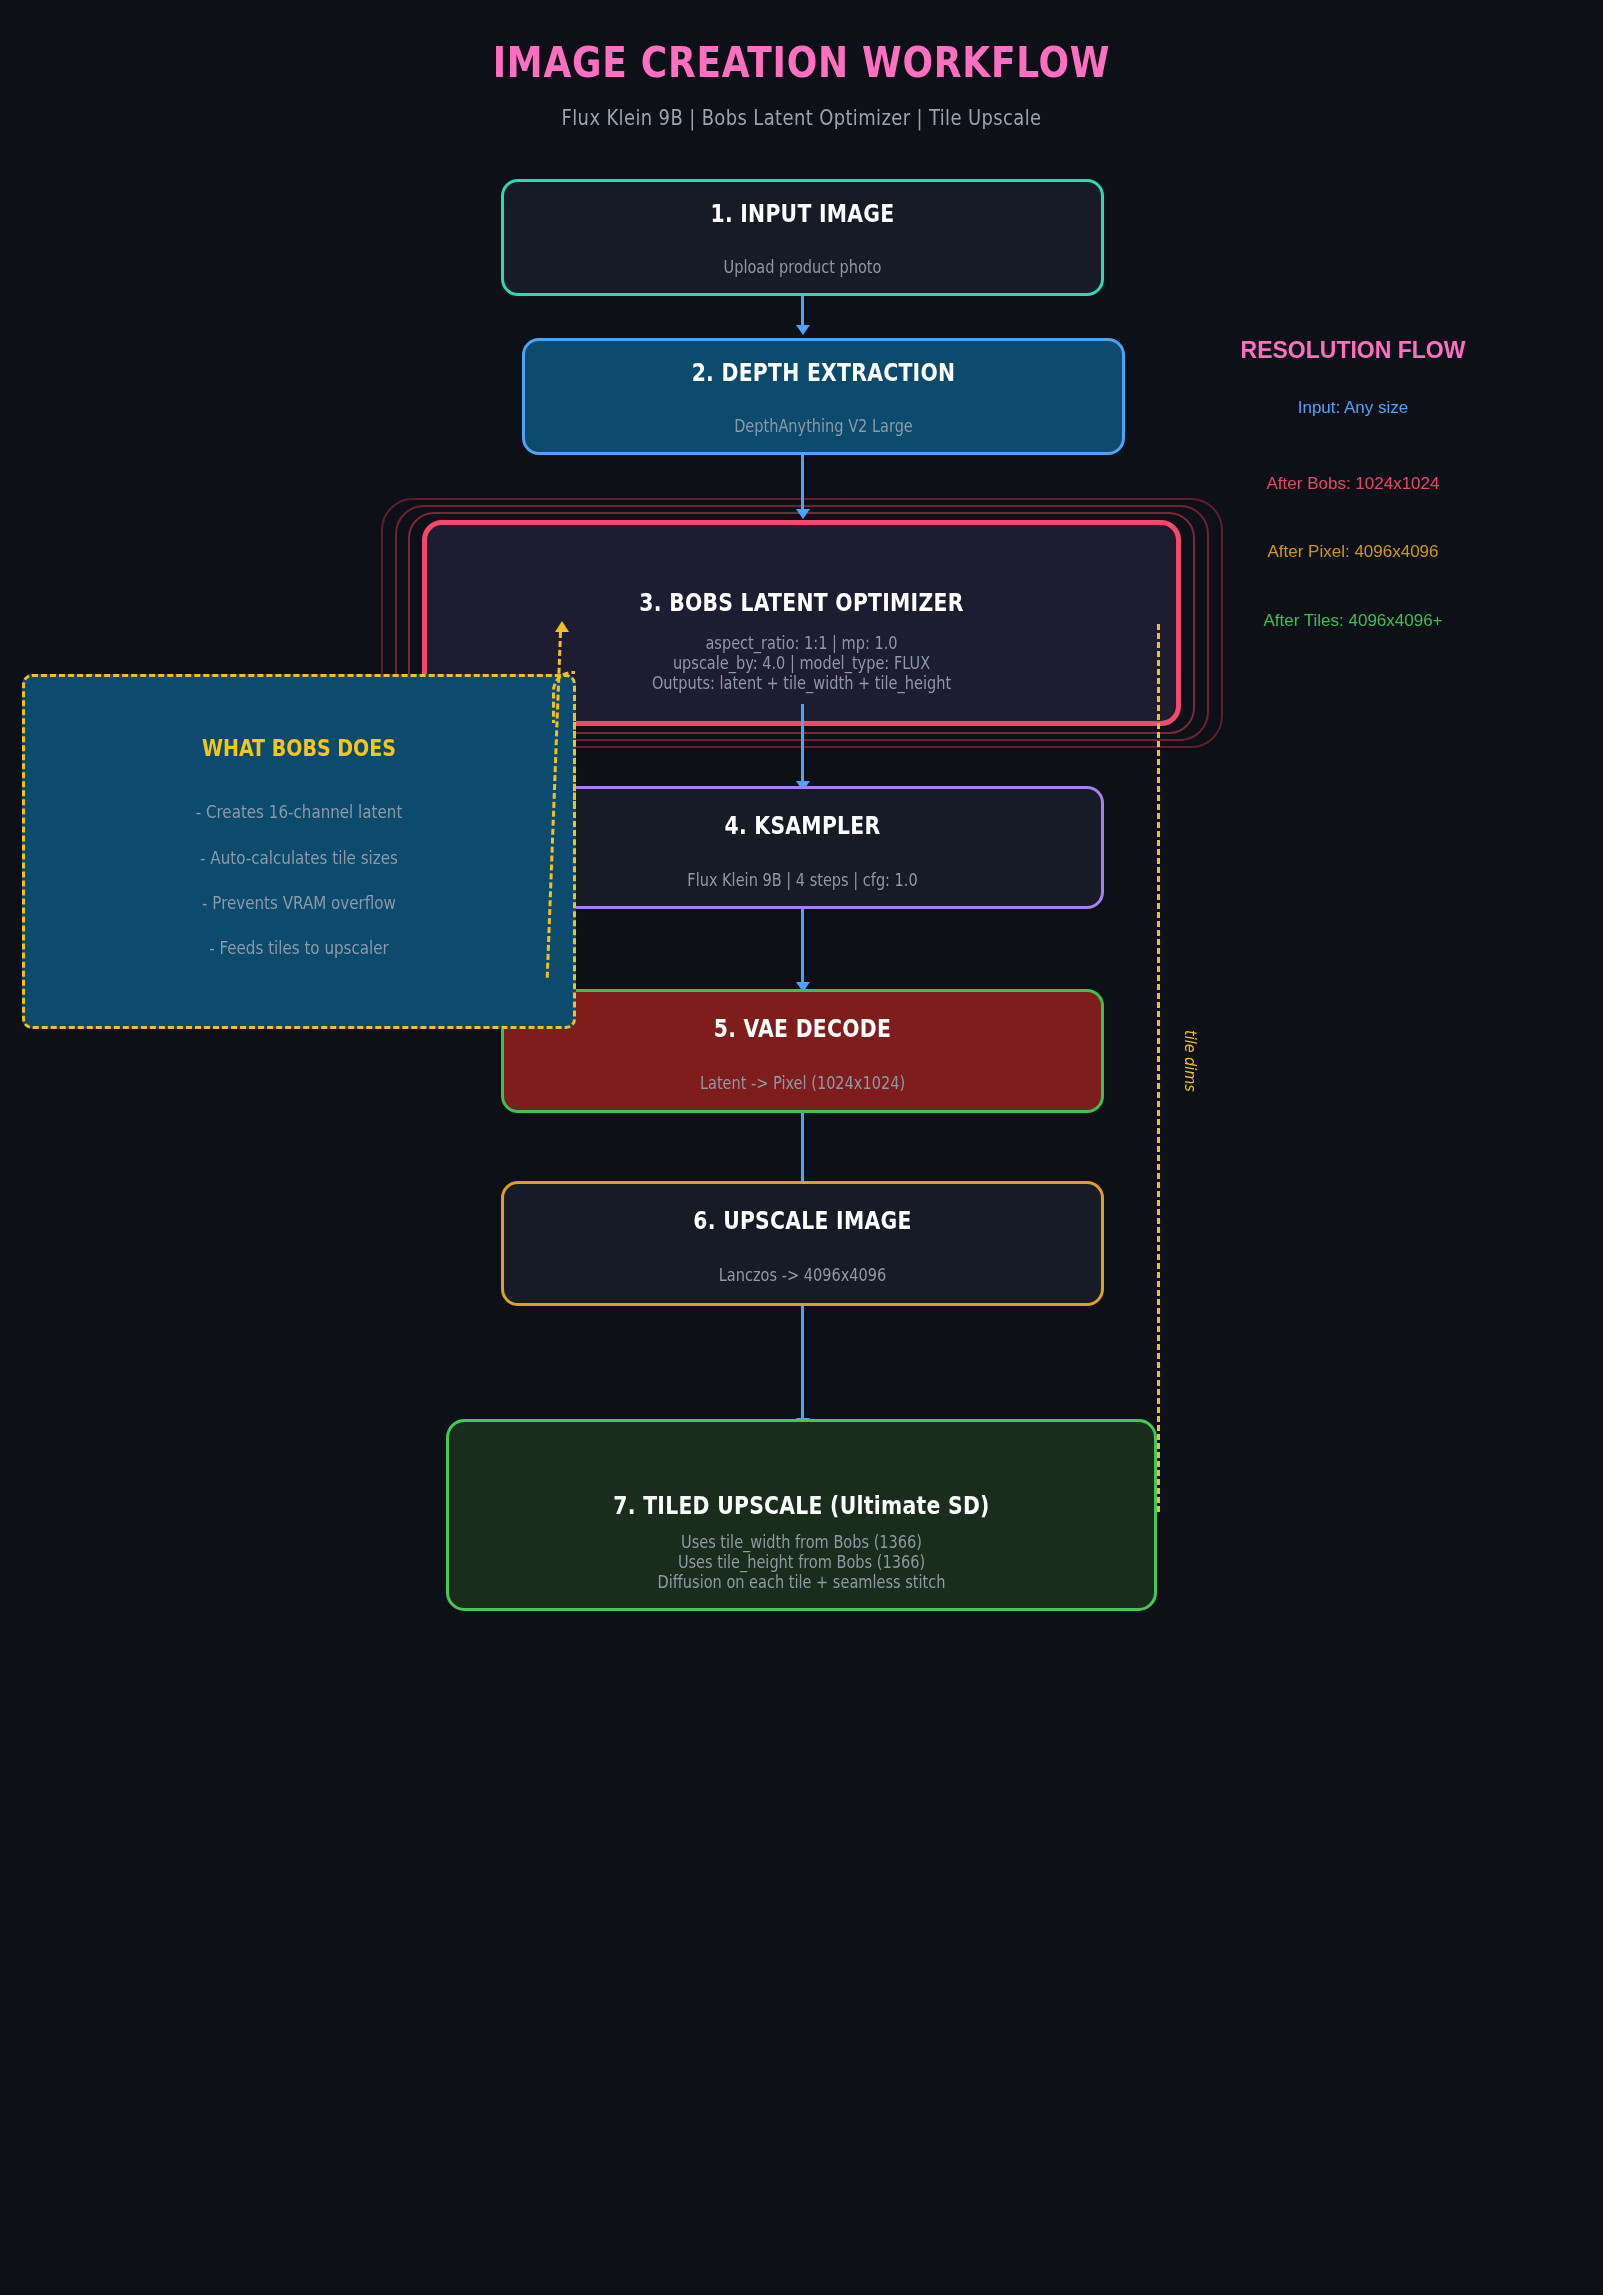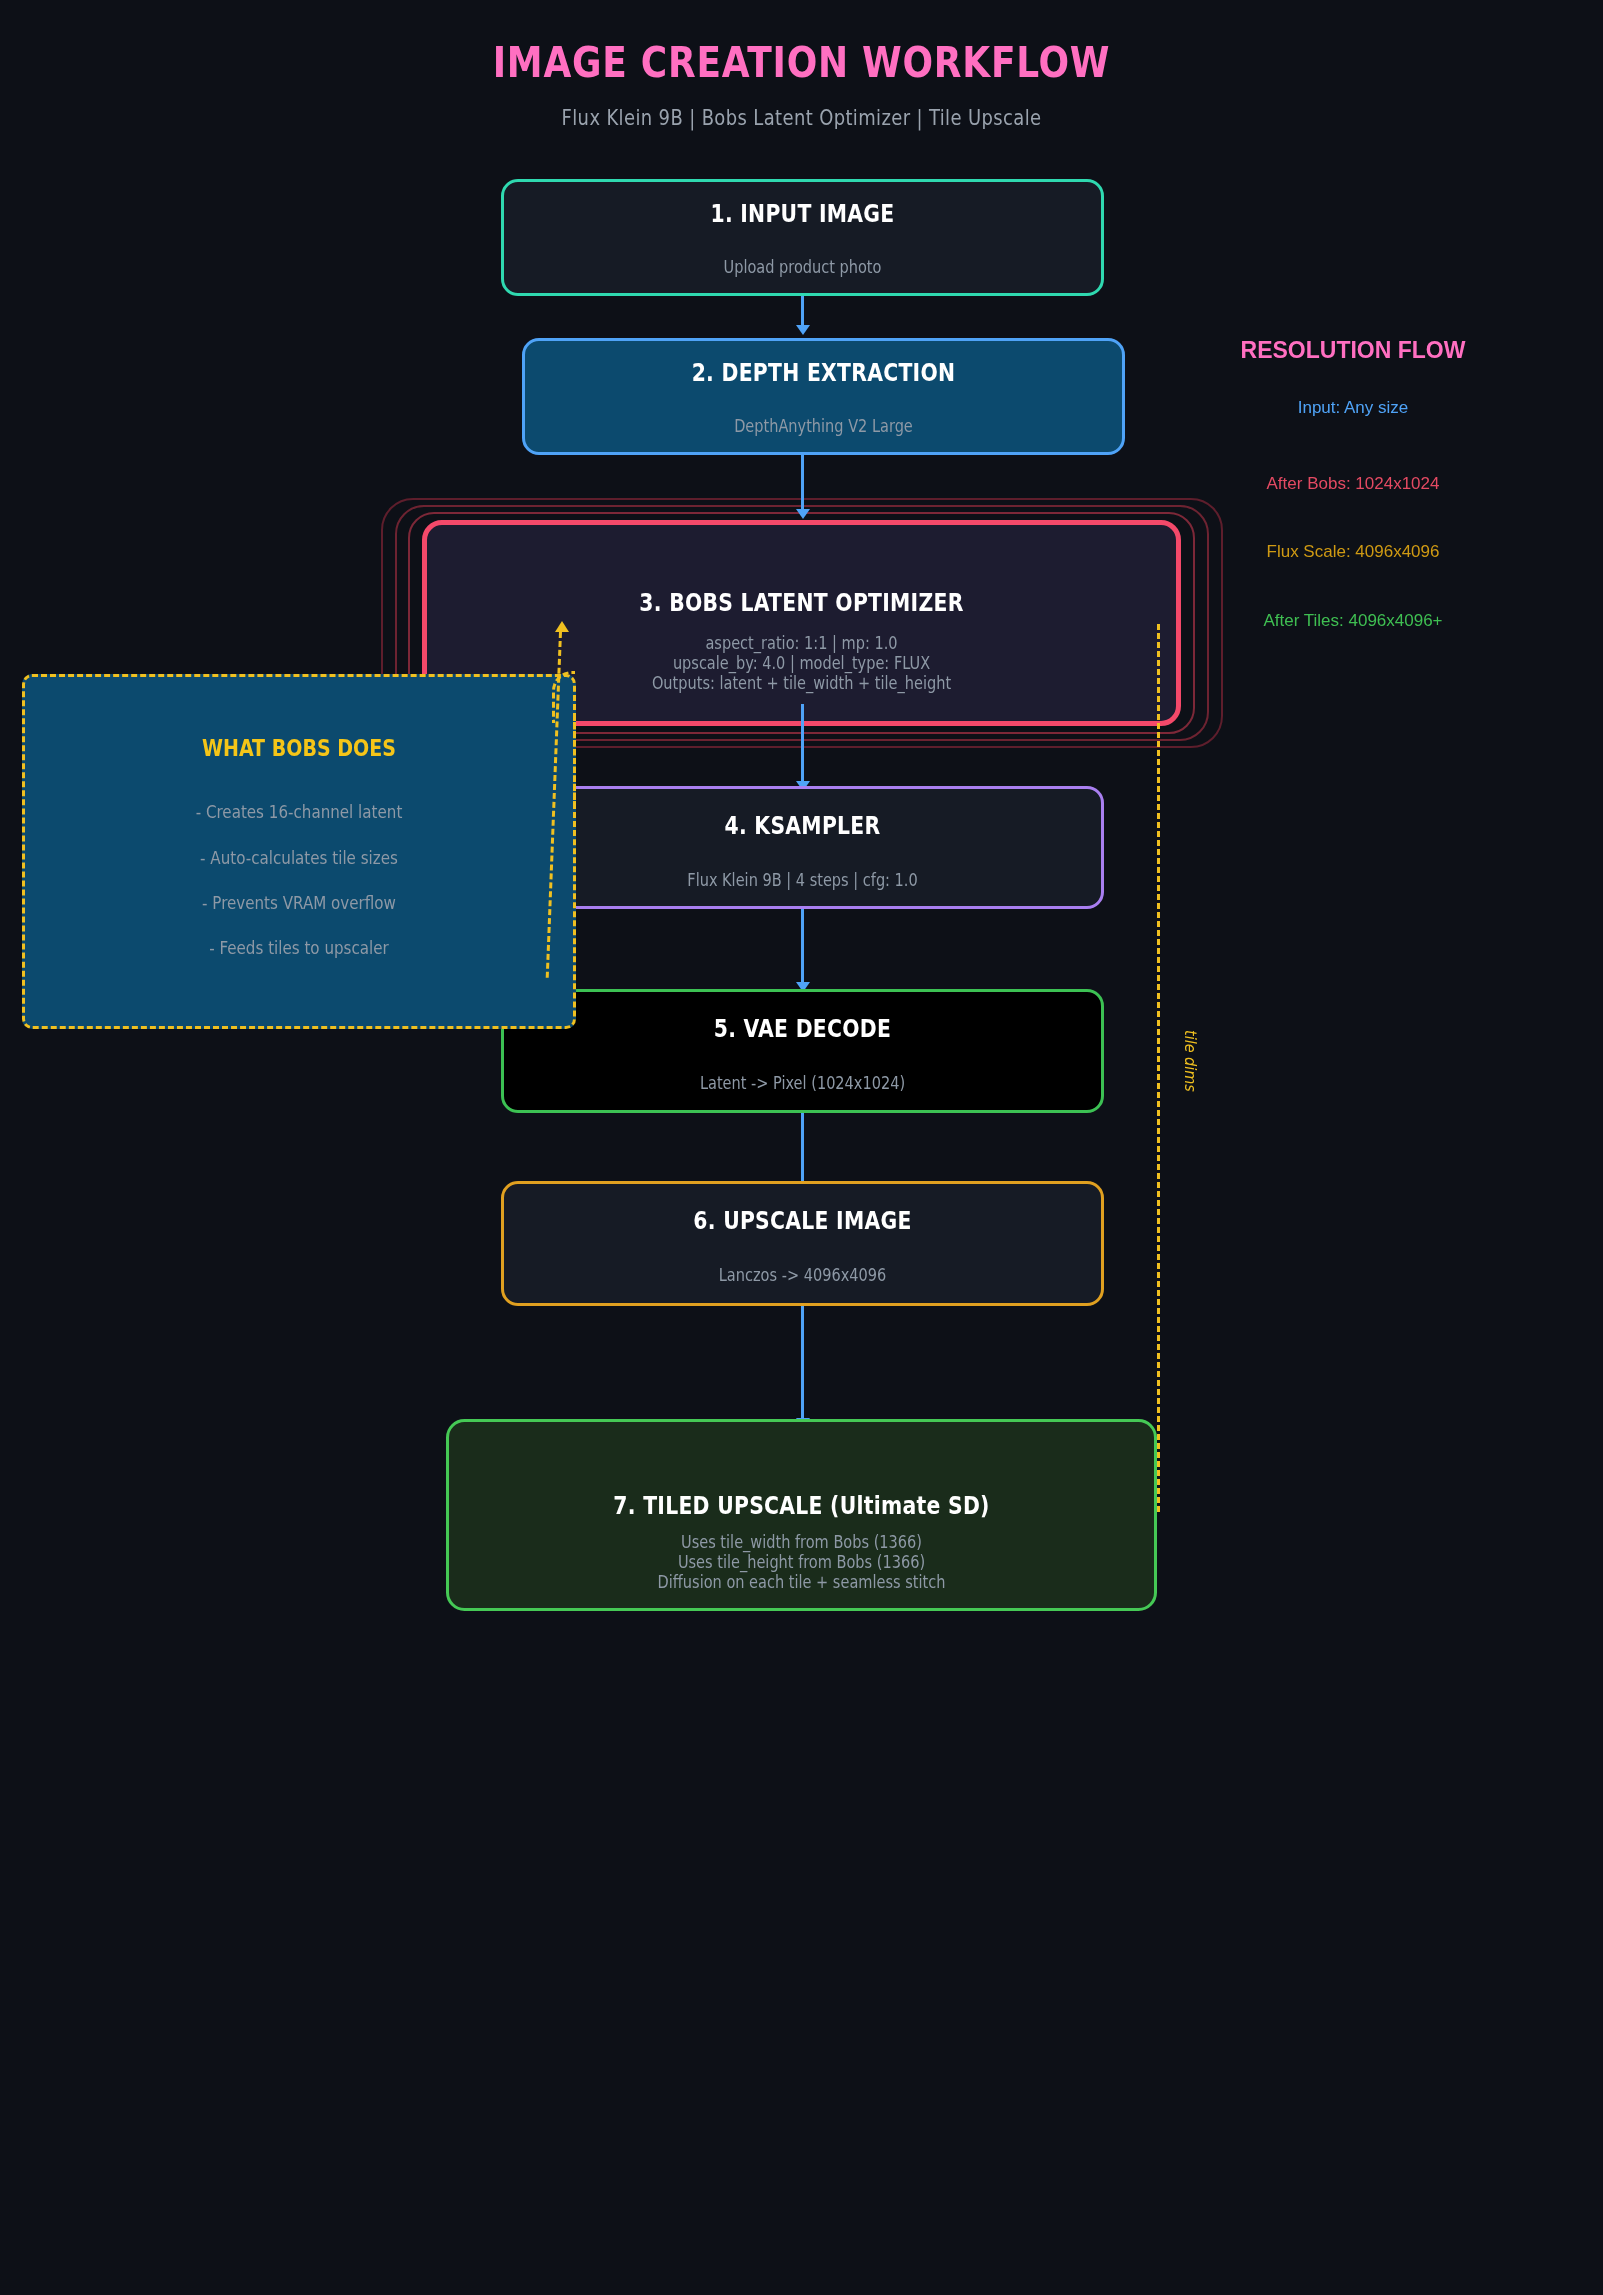--- a/index.html
+++ b/index.html
@@ -217,21 +217,21 @@
 
   <div class="arrow" style="left:801px; top:704px; height:77px;"></div>
 
   <div class="node" style="left:501px; top:786px; width:603px; height:123px; border-color:#a97ff0; background:#161b25;">
     <div class="n-title" style="top:21.5px;">4. KSAMPLER</div>
     <div class="n-sub" style="top:81px;">Flux Klein 9B | 4 steps | cfg: 1.0</div>
   </div>
 
   <div class="arrow" style="left:801px; top:909px; height:73px;"></div>
 
-  <div class="node" style="left:501px; top:989px; width:603px; height:124px; border-color:#3cc153; background:#000000;">
+  <div class="node" style="left:501px; top:989px; width:603px; height:124px; border-color:#3cc153; background:#7f1d1d;">
     <div class="n-title" style="top:21.5px;">5. VAE DECODE</div>
     <div class="n-sub" style="top:81px;">Latent -&gt; Pixel (1024x1024)</div>
   </div>
 
   <div class="arrow" style="left:801px; top:1113px; height:75px;"></div>
 
   <div class="node" style="left:501px; top:1181px; width:603px; height:125px; border-color:#e0a020; background:#161b25;">
     <div class="n-title" style="top:21.5px;">6. UPSCALE IMAGE</div>
     <div class="n-sub" style="top:81px;">Lanczos -&gt; 4096x4096</div>
   </div>
@@ -258,17 +258,17 @@
   <div class="dash-v" style="left:573px; top:715px; height:92px;"></div>
   <div class="dash-v" style="left:559px; top:632px; height:346px; transform: rotate(2.2deg); transform-origin: top center;"></div>
   <div class="dash-arrow-head" style="left:555px; top:621px;"></div>
 
   <div class="dash-v" style="left:1157px; top:624px; height:888px;"></div>
   <div class="tile-dims-label" style="left:1200px; top:1030px;">tile dims</div>
 
   <div class="res-title" style="left:1353px; top:337px;">RESOLUTION FLOW</div>
   <div class="res-item" style="left:1353px; top:398px; color:#4fa3f7;">Input: Any size</div>
   <div class="res-item" style="left:1353px; top:474px; color:#e44a63;">After Bobs: 1024x1024</div>
-  <div class="res-item" style="left:1353px; top:542px; color:#cf9a13;">Flux Scale: 4096x4096</div>
+  <div class="res-item" style="left:1353px; top:542px; color:#cf9a13;">After Pixel: 4096x4096</div>
   <div class="res-item" style="left:1353px; top:611px; color:#3fbf52;">After Tiles: 4096x4096+</div>
 
 </div>
 
 
 </body></html>

